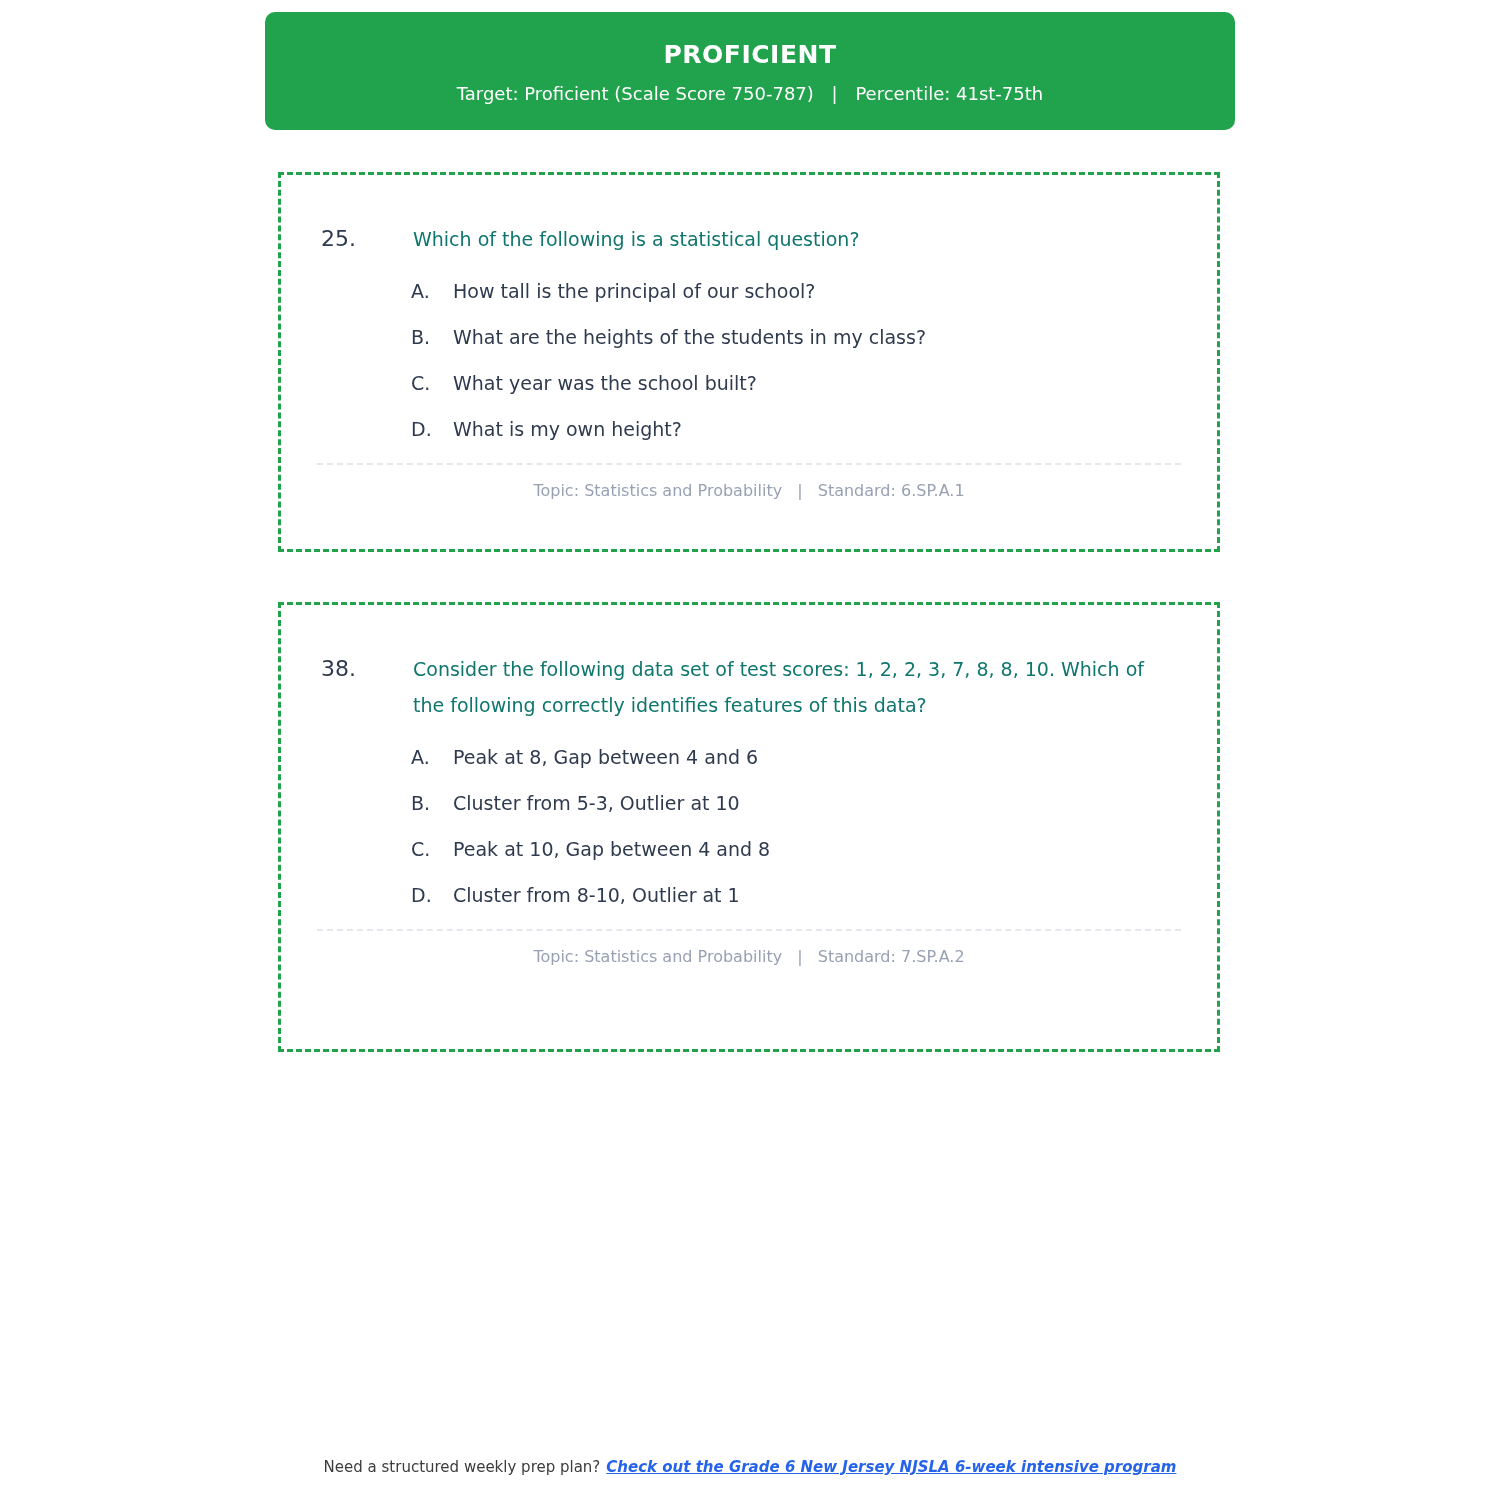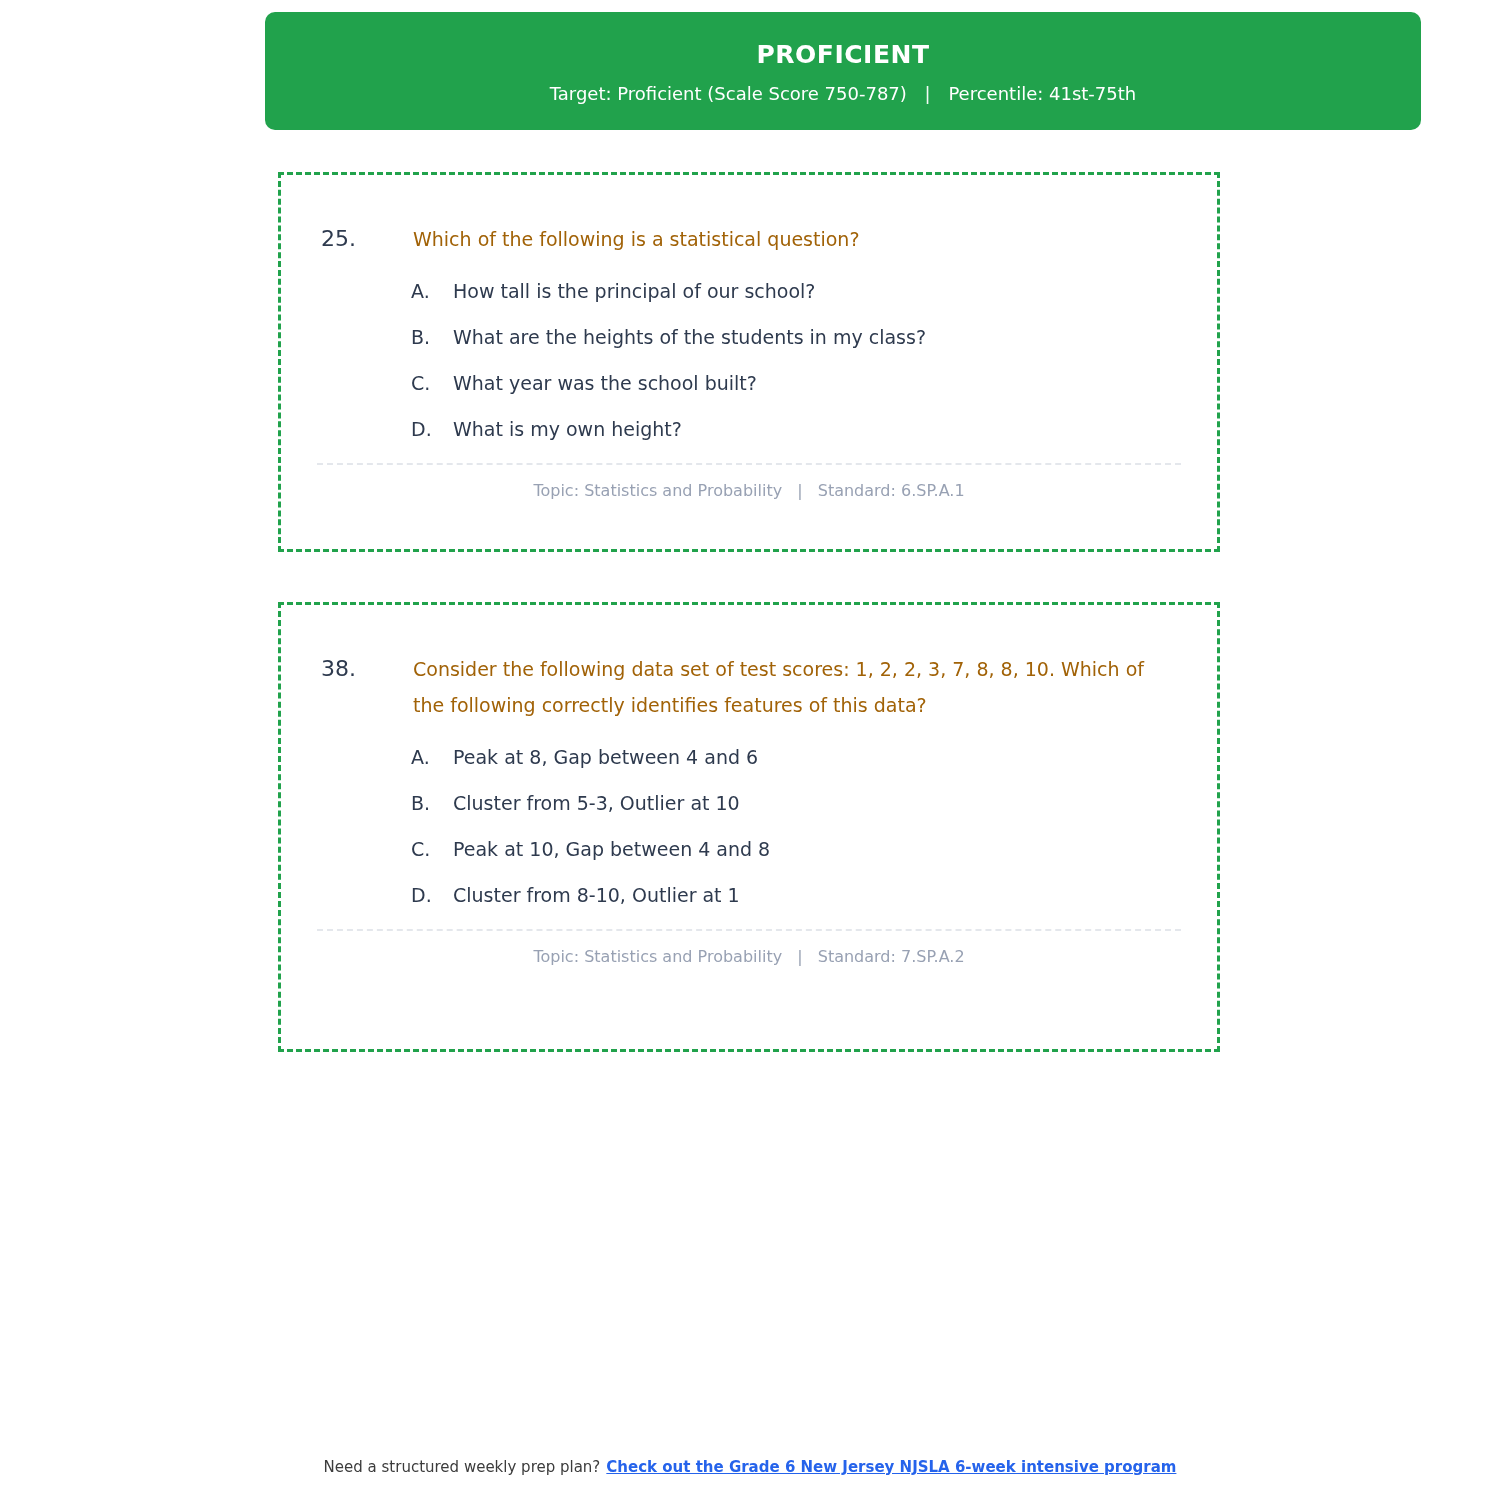--- a/index.html
+++ b/index.html
@@ -1,49 +1,49 @@
 <!DOCTYPE html>
 <html><head>
 <meta charset="utf-8">
 <style>
   * { margin:0; padding:0; box-sizing:border-box; }
   html,body { width:1500px; height:1500px; background:#ffffff;
     font-family:"DejaVu Sans","Liberation Sans",sans-serif; position:relative; }
 
   
-  .banner { position:absolute; left:265px; top:12px; width:1156px; height:118px;
+  .banner { position:absolute; left:265px; top:12px; width:970px; height:118px;
     background:#21a24c; border-radius:10px; color:#ffffff; text-align:center; }
   .banner-title { padding-top:28px; font-size:25px; font-weight:bold; letter-spacing:0.5px; }
   .banner-subtitle { margin-top:14px; font-size:18px; }
   .banner-subtitle .sep { margin:0 12px; opacity:0.95; }
 
   
   .card { position:absolute; left:278px; width:942px; background:#ffffff;
     border:3px dashed #21a24c; }
   .card-1 { top:172px; height:380px; }
   .card-2 { top:602px; height:450px; }
 
   .q-head { display:flex; padding:46px 40px 0 40px; }
   .q-num { width:92px; flex-shrink:0; font-size:22px; font-weight:normal;
     color:#2e3a4e; line-height:36px; }
-  .q-text { font-size:19px; color:#a16207; line-height:36px; max-width:770px; }
+  .q-text { font-size:19px; color:#0f766e; line-height:36px; max-width:770px; }
 
   .options { margin-top:22px; }
   .option { display:flex; padding-left:130px; margin-bottom:22px;
     font-size:19px; line-height:24px; color:#2e3a4e; }
   .opt-letter { width:42px; flex-shrink:0; }
 
   .divider { border-top:2px dashed #e4e7ec; margin:14px 36px 0 36px; }
   .meta { margin-top:16px; text-align:center; font-size:16px; color:#98a1b3; }
   .meta .sep { margin:0 10px; }
 
   
   .footer { position:absolute; top:1458px; left:0; width:100%;
     text-align:center; font-size:15px; color:#3c3c3c; }
-  .footer-link { color:#2563eb; font-weight:bold; text-decoration:underline; margin-left:6px; }
+  .footer-link { color:#2563eb; font-weight:bold; text-decoration:underline; margin-left:6px;font-style:italic; }
 </style>
 </head>
 <body>
 
 <div class="banner">
   <div class="banner-title">PROFICIENT</div>
   <div class="banner-subtitle">
     <span>Target: Proficient (Scale Score 750-787)</span>
     <span class="sep">|</span>
     <span>Percentile: 41st-75th</span>

